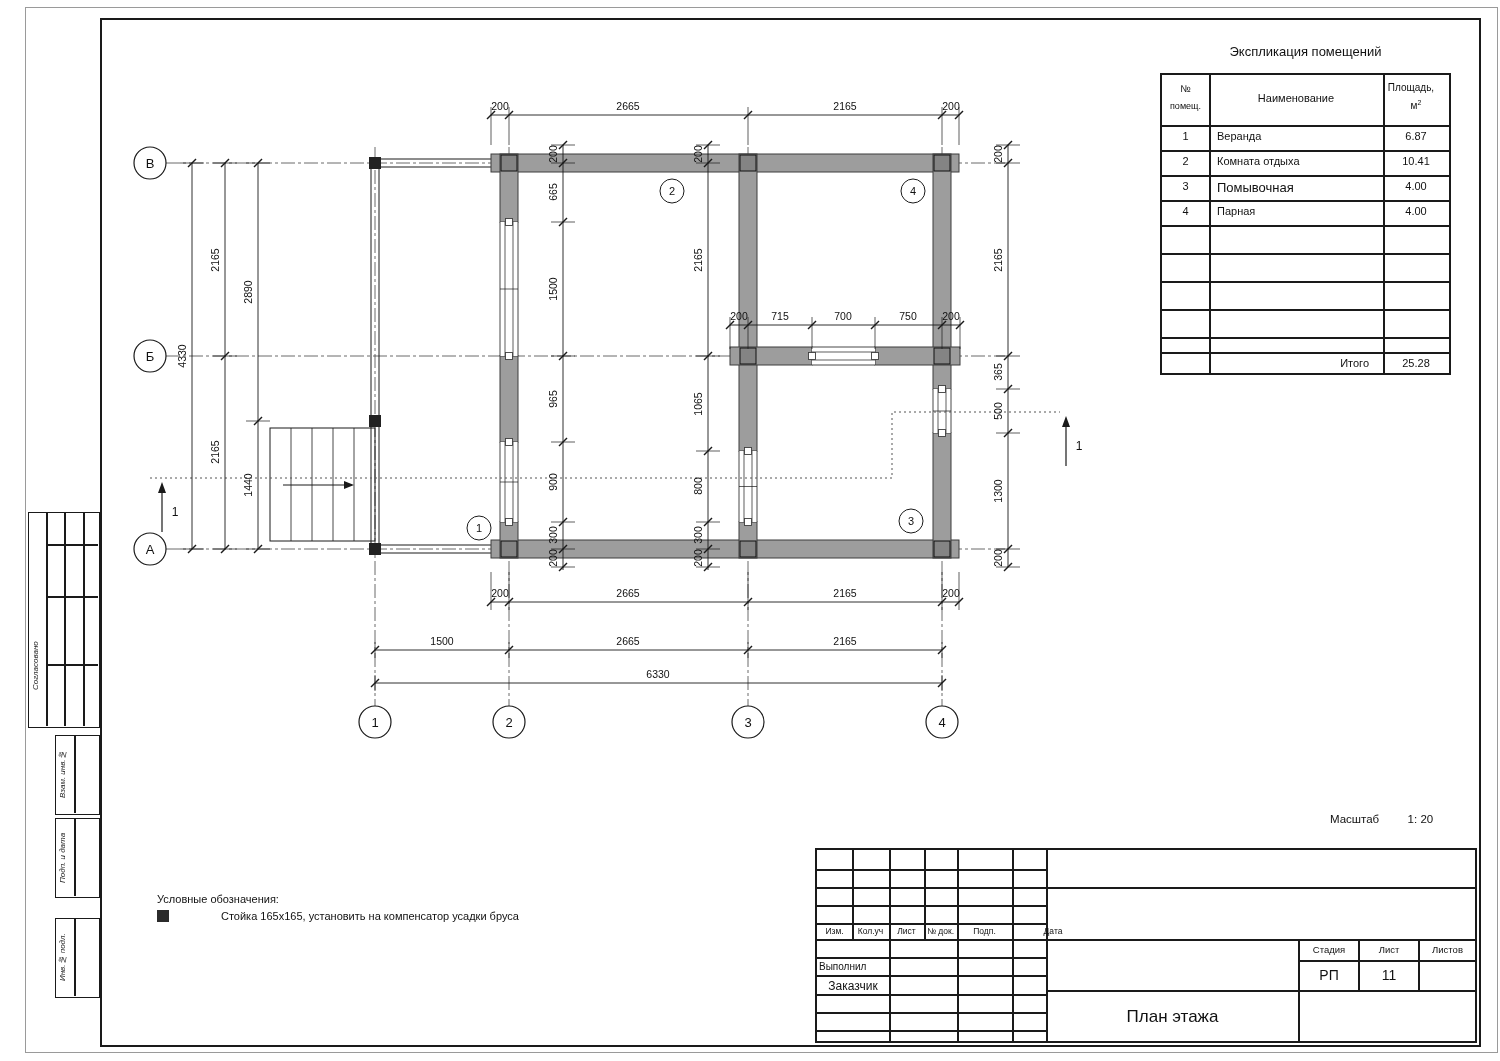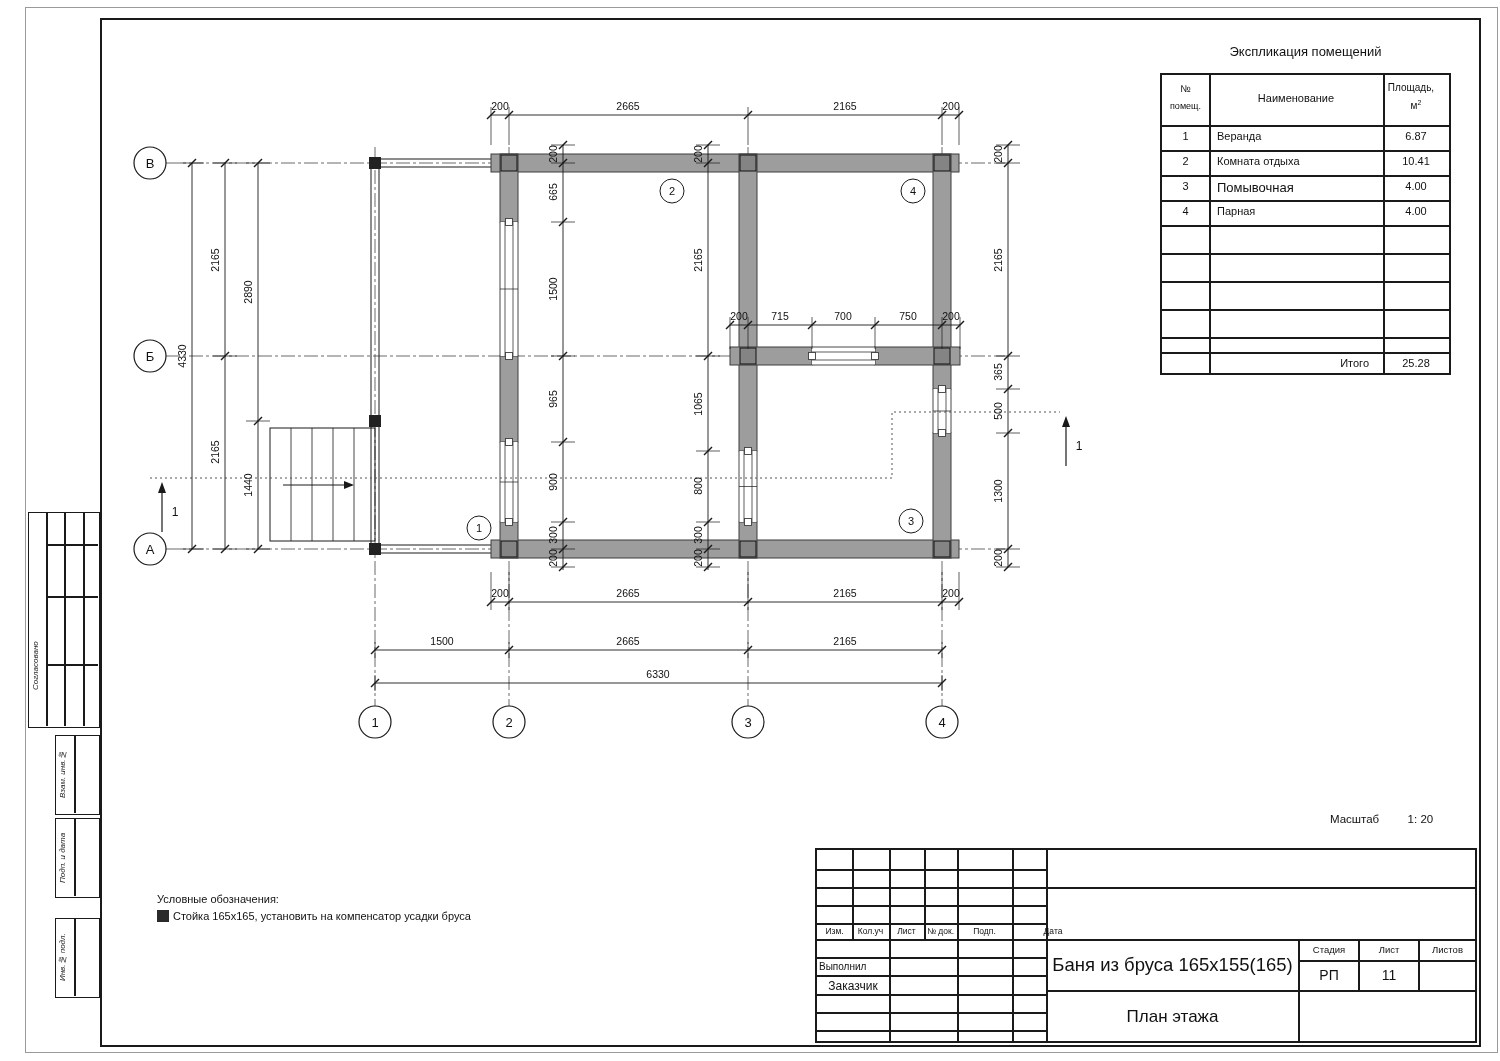--- a/index.html
+++ b/index.html
@@ -43,21 +43,21 @@
     <div class="vl" style="left:18px;top:0;height:77px;"></div>
     <div class="rot abs" style="left:2px;top:2px;width:14px;height:73px;">Подп. и дата</div>
   </div>
   <div class="abs" style="left:55px;top:918px;width:45px;height:80px;border:1.5px solid #1a1a1a;box-sizing:border-box;">
     <div class="vl" style="left:18px;top:0;height:77px;"></div>
     <div class="rot abs" style="left:2px;top:2px;width:14px;height:73px;">Инв.№ подл.</div>
   </div>
 
   <div class="abs" style="left:157px;top:893px;font-size:11px;">
     <div>Условные обозначения:</div>
-    <div style="margin-top:5px;display:flex;align-items:flex-end;">
+    <div style="margin-top:5px;display:flex;align-items:flex-end;gap:48px;">
       <span style="display:inline-block;width:12px;height:12px;background:#2b2b2b;margin-right:4px;"></span>
       <span>Стойка 165х165, установить на компенсатор усадки бруса</span>
     </div>
   </div>
 
   <div class="abs" style="left:1330px;top:813px;font-size:11.5px;">
     <span>Масштаб</span>
     <span style="display:inline-block;width:22px;"></span>
     <span>1: 20</span>
   </div>
@@ -124,23 +124,20 @@
     <div class="cell-text" style="left:0;top:76px;width:35px;">Изм.</div>
     <div class="cell-text" style="left:35px;top:76px;width:37px;">Кол.уч</div>
     <div class="cell-text" style="left:72px;top:76px;width:35px;">Лист</div>
     <div class="cell-text" style="left:107px;top:76px;width:33px;">№ док.</div>
     <div class="cell-text" style="left:140px;top:76px;width:55px;">Подп.</div>
     <div class="cell-text" style="left:195px;top:76px;width:34px;padding-left:24px;">Дата</div>
 
     <div class="cell-text" style="left:2px;top:111px;width:68px;font-size:10px;text-align:left;">Выполнил</div>
     <div class="cell-text" style="left:2px;top:129px;width:68px;font-size:12px;text-align:center;">Заказчик</div>
 
-    <div class="tc" style="left:231px;top:91px;width:249px;height:47px;">
-      <span style="font-size:18.5px;white-space:nowrap;">Баня из бруса 165х155(165)</span>
-    </div>
     <div class="tc" style="left:483px;top:89px;width:58px;height:21px;">
       <span style="font-size:9.5px;">Стадия</span>
     </div>
     <div class="tc" style="left:543px;top:89px;width:58px;height:21px;">
       <span style="font-size:9.5px;">Лист</span>
     </div>
     <div class="tc" style="left:603px;top:89px;width:55px;height:21px;">
       <span style="font-size:9.5px;">Листов</span>
     </div>
     <div class="tc" style="left:483px;top:110px;width:58px;height:30px;">

